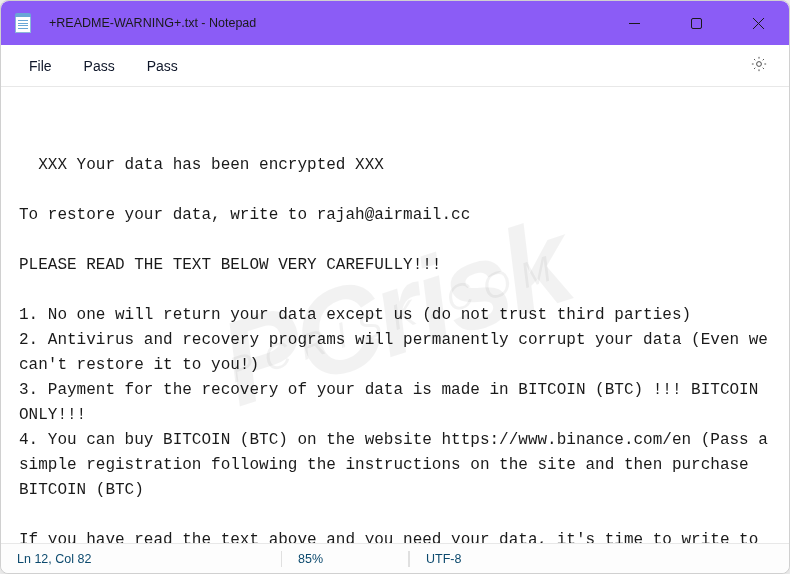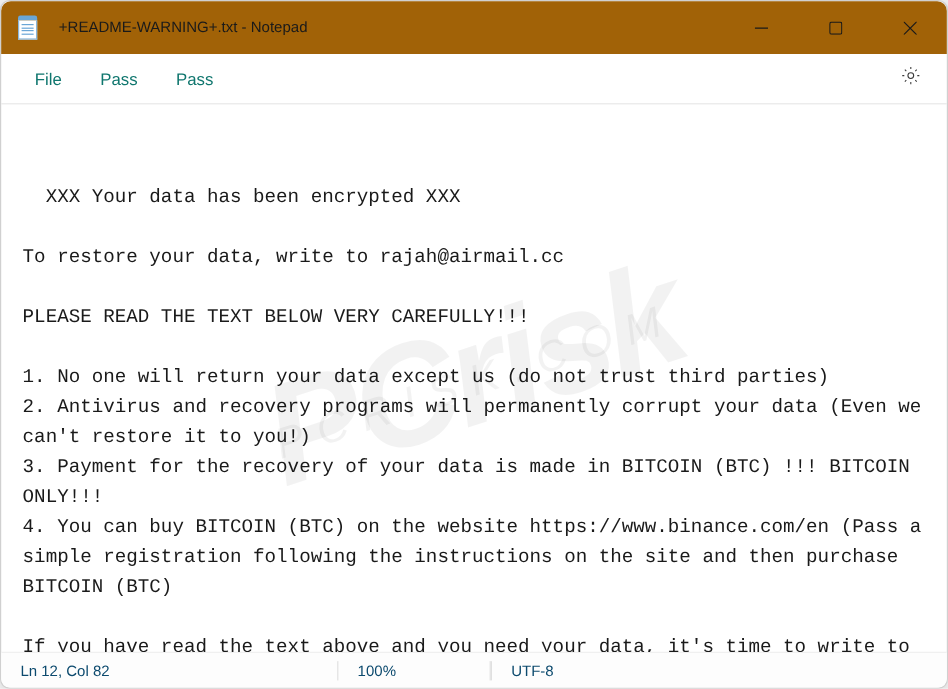--- a/index.html
+++ b/index.html
@@ -17,21 +17,21 @@
       border: 1px solid #d0d0d0;
       border-radius: 8px;
       display: flex;
       flex-direction: column;
       box-shadow: 0 2px 8px rgba(0,0,0,0.08);
     }
     .titlebar {
       height: 44px;
       display: flex;
       align-items: center;
-      background: #a16207;
+      background: #8b5cf6;
       border-bottom: none;
       border-radius: 8px 8px 0 0;
     }
     .app-icon {
       width: 16px;
       height: 20px;
       margin: 0 14px;
       display: flex;
       flex-direction: column;
     }
@@ -74,21 +74,21 @@
 
     .menubar {
       height: 42px;
       display: flex;
       align-items: center;
       padding: 0 4px 0 12px;
       border-bottom: 1px solid #e8e8e8;
     }
     .menu-item {
       font-size: 14px;
-      color: #0f766e;
+      color: #0f172a;
       padding: 6px 16px;
       cursor: pointer;
     }
     .menu-spacer { flex: 1; }
     .gear-btn {
       width: 40px;
       height: 32px;
       display: flex;
       align-items: center;
       justify-content: center;
@@ -226,19 +226,19 @@
 1. No one will return your data except us (do not trust third parties)
 2. Antivirus and recovery programs will permanently corrupt your data (Even we can't restore it to you!)
 3. Payment for the recovery of your data is made in BITCOIN (BTC) !!! BITCOIN ONLY!!!
 4. You can buy BITCOIN (BTC) on the website https://www.binance.com/en (Pass a simple registration following the instructions on the site and then purchase BITCOIN (BTC)
 
 If you have read the text above and you need your data, it's time to write to us.</div>
 
   <div class="statusbar">
     <div class="status-cell status-first">Ln 12, Col 82</div>
     <div class="status-sep"></div>
-    <div class="status-cell status-zoom">100%</div>
+    <div class="status-cell status-zoom">85%</div>
     <div class="status-sep"></div>
     <div class="status-sep"></div>
     <div class="status-cell">UTF-8</div>
   </div>
 
 </div>
 
 </body></html>

